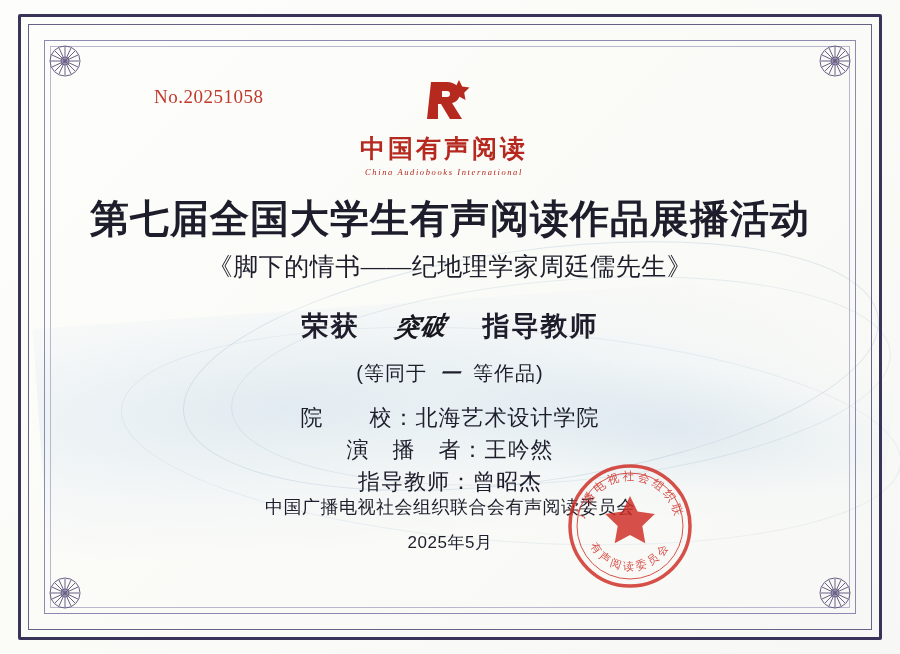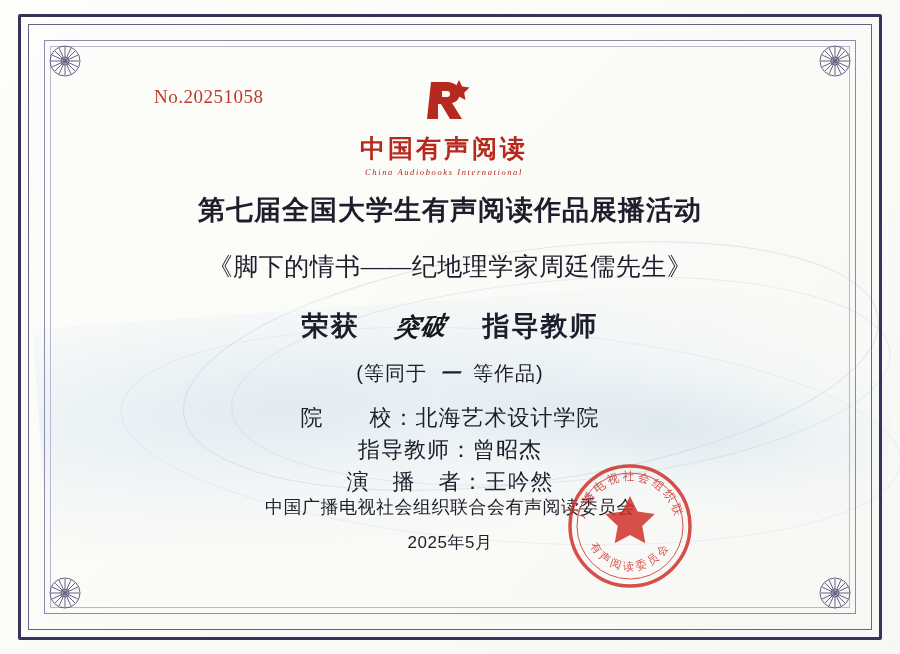--- a/index.html
+++ b/index.html
@@ -125,21 +125,21 @@
     letter-spacing: 1.6px;
     font-family: "Liberation Serif", serif;
     font-style: italic;
     margin-top: 2px;
   }
   .main-title {
     position: absolute;
     left: 0; right: 0;
     top: 132px;
     text-align: center;
-    font-size: 27px;
+    font-size: 39px;
     font-weight: bold;
     color: #1d1d2b;
     letter-spacing: 1px;
     font-family: "Liberation Sans", sans-serif;
   }
   .work-title {
     position: absolute;
     left: 0; right: 0;
     top: 190px;
     text-align: center;
@@ -347,24 +347,24 @@
       <span>(等同于</span>
       <span class="grade-hand">一</span>
       <span>等作品)</span>
     </div>
 
     <div class="fields">
       <div class="field-row">
         <span class="field-label">院　　校</span><span>：</span><span>北海艺术设计学院</span>
       </div>
       <div class="field-row">
-        <span class="field-label">指导教师</span><span>：</span><span>曾昭杰</span>
+        <span class="field-label">演　播　者</span><span>：</span><span>王吟然</span>
       </div>
       <div class="field-row">
-        <span class="field-label">演　播　者</span><span>：</span><span>王吟然</span>
+        <span class="field-label">指导教师</span><span>：</span><span>曾昭杰</span>
       </div>
     </div>
 
     <div class="footer">
       <div class="issuer">中国广播电视社会组织联合会有声阅读委员会</div>
       <div class="issue-date">2025年5月</div>
     </div>
 
   </div>
 

